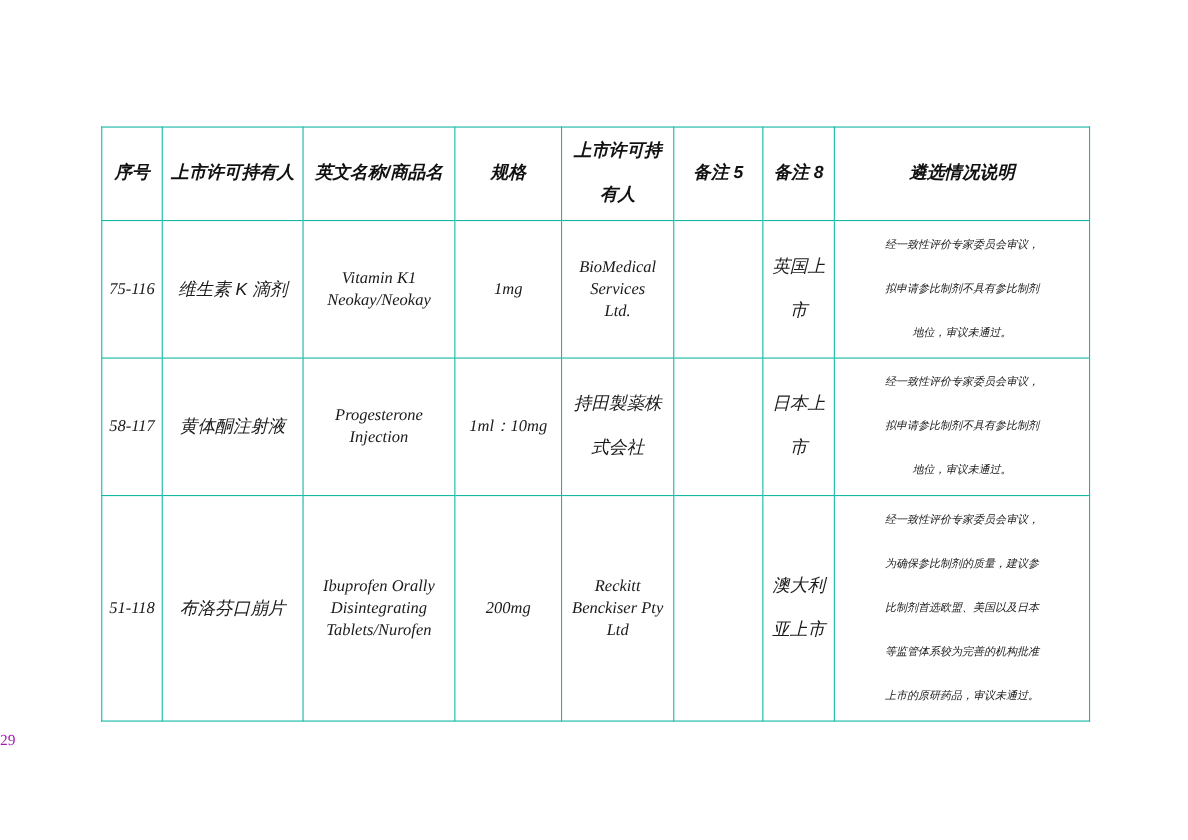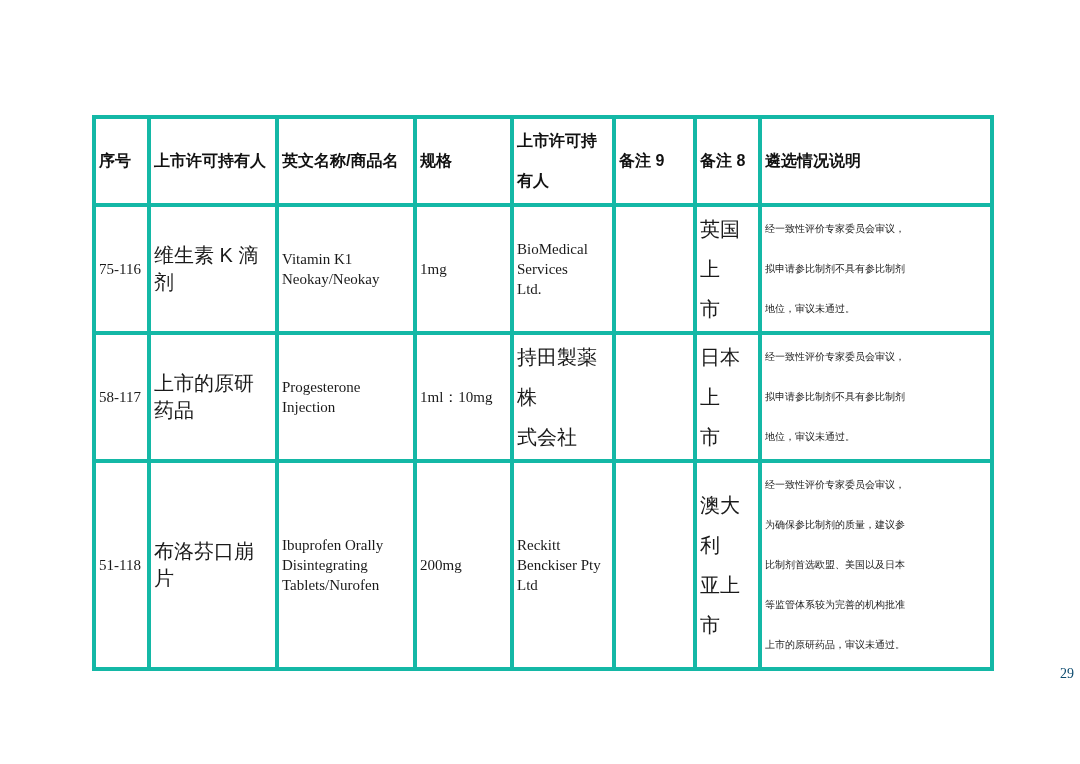--- a/index.html
+++ b/index.html
@@ -14,57 +14,58 @@
   }
   table.doc-table {
     position: absolute;
     left: 92px;
     top: 115px;
     width: 898px;
     border-collapse: collapse;
     table-layout: fixed;
   }
   .doc-table th, .doc-table td {
-    border: 4px solid #14b8a6;
+    border: 1px solid #14b8a6;
     vertical-align: middle;
-    text-align: left;
+    text-align: center;
     padding: 2px 3px;
     white-space: pre-line;
     overflow: hidden;
+    font-style: italic;
   }
   .doc-table th {
     font-family: "Liberation Sans", "DejaVu Sans", sans-serif;
     font-weight: bold;
     font-size: 16px;
     line-height: 40px;
     color: #111;
   }
   tr.header-row  { height: 82px; }
   tr.row-1 { height: 122px; }
   tr.row-2 { height: 120px; }
   tr.row-3 { height: 200px; }
 
-  .zh  { font-family: "Liberation Sans", "DejaVu Sans", sans-serif; font-size: 20px; }
+  .zh  { font-family: "Liberation Sans", "DejaVu Sans", sans-serif; font-size: 16px; }
   .en  { font-family: "Liberation Serif", "DejaVu Serif", serif; font-size: 15px; line-height: 20px; }
   .lh-wide  { line-height: 40px; }
   .cell-explanation {
     text-align: left;
     font-size: 10px;
     line-height: 40px;
     padding: 0 8px;
   }
   .page-number {
     position: absolute;
     top: 666px;
     left: 0;
     width: 1074px;
-    text-align: right;
+    text-align: left;
     font-family: "Liberation Serif", "DejaVu Serif", serif;
     font-size: 14px;
-    color: #0c4a6e;
+    color: #a21caf;
   }
 </style>
 </head>
 <body>
 
 <div class="page">
 
   <table class="doc-table">
     <colgroup>
       <col style="width:55px">
@@ -76,21 +77,21 @@
       <col style="width:65px">
       <col style="width:232px">
     </colgroup>
     <thead>
       <tr class="header-row">
         <th>序号</th>
         <th>上市许可持有人</th>
         <th>英文名称/商品名</th>
         <th>规格</th>
         <th>上市许可持有人</th>
-        <th>备注 9</th>
+        <th>备注 5</th>
         <th>备注 8</th>
         <th>遴选情况说明</th>
       </tr>
     </thead>
     <tbody>
       <tr class="row-1">
         <td class="en">75-116</td>
         <td class="zh">维生素 K 滴剂</td>
         <td class="en">Vitamin K1
 Neokay/Neokay</td>
@@ -100,21 +101,21 @@
 Ltd.</td>
         <td class="zh"></td>
         <td class="zh lh-wide">英国上
 市</td>
         <td class="zh cell-explanation">经一致性评价专家委员会审议，
 拟申请参比制剂不具有参比制剂
 地位，审议未通过。</td>
       </tr>
       <tr class="row-2">
         <td class="en">58-117</td>
-        <td class="zh">上市的原研药品</td>
+        <td class="zh">黄体酮注射液</td>
         <td class="en">Progesterone
 Injection</td>
         <td class="en">1ml：10mg</td>
         <td class="zh lh-wide">持田製薬株
 式会社</td>
         <td class="zh"></td>
         <td class="zh lh-wide">日本上
 市</td>
         <td class="zh cell-explanation">经一致性评价专家委员会审议，
 拟申请参比制剂不具有参比制剂

